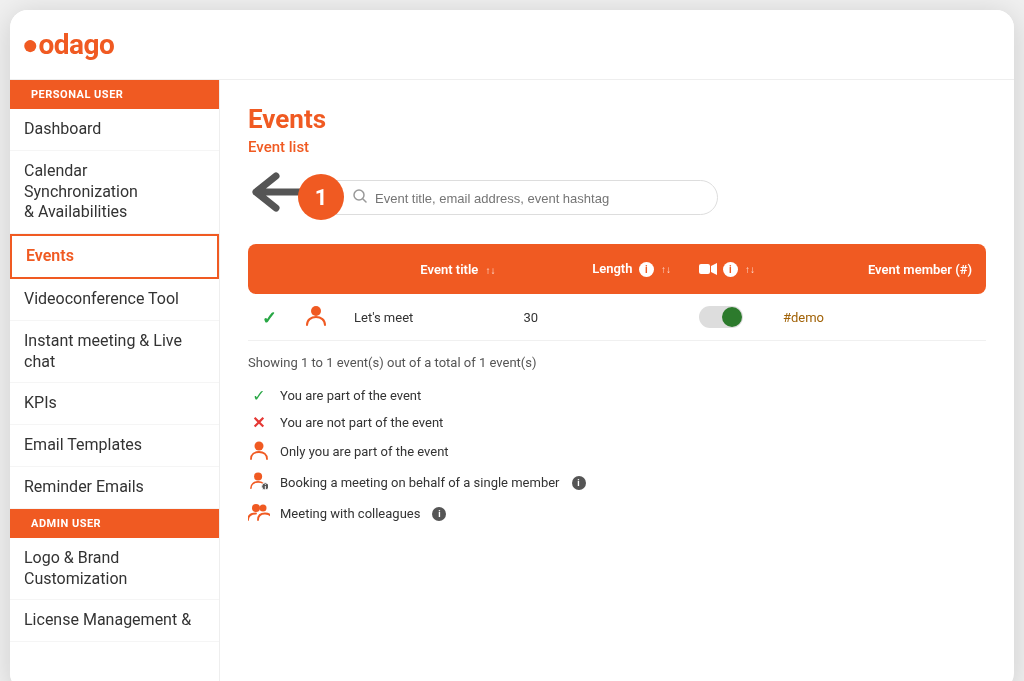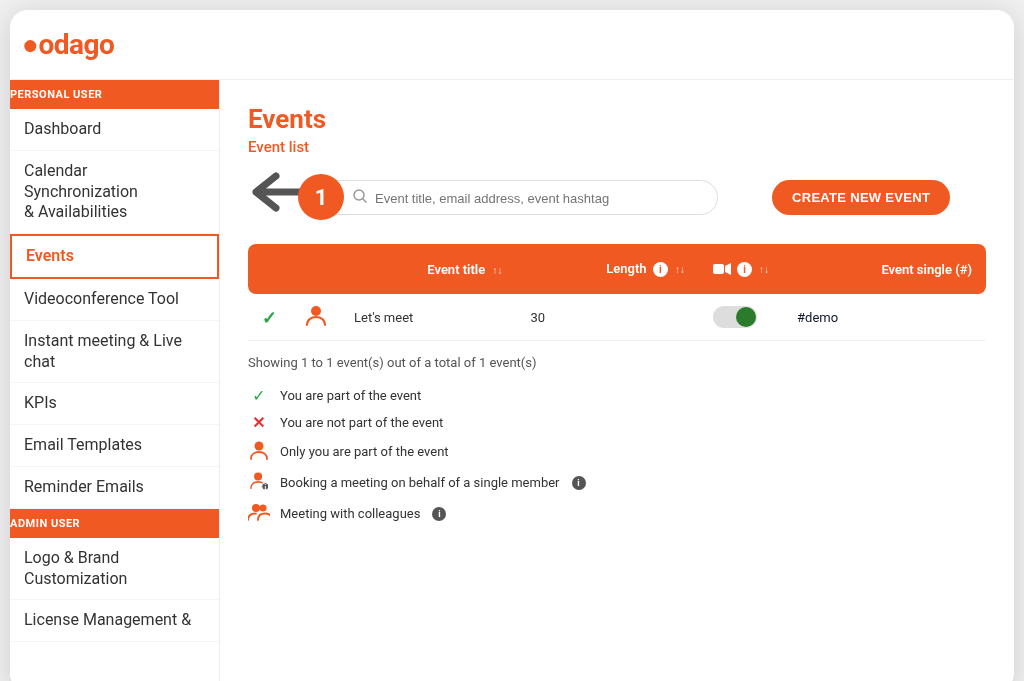--- a/index.html
+++ b/index.html
@@ -46,21 +46,21 @@
       background: white;
       border-right: 1px solid #eee;
       overflow-y: auto;
       flex-shrink: 0;
     }
     .sidebar-section-header {
       background: #f05a22;
       color: white;
       font-size: 11px;
       font-weight: 700;
-      padding: 8px 0;
+      padding: 8px 21px;
       text-transform: uppercase;
       letter-spacing: 0.5px;
     }
     .sidebar-item {
       padding: 10px 14px;
       font-size: 16px;
       color: #333;
       cursor: pointer;
       border-bottom: 1px solid #f5f5f5;
       line-height: 1.3;
@@ -227,21 +227,21 @@
     .toggle-knob {
       width: 20px;
       height: 20px;
       background: #2c7a2c;
       border-radius: 50%;
       position: absolute;
       top: 1px;
       right: 1px;
     }
     .hashtag-text {
-      color: #0f172a;
+      color: #a16207;
       font-size: 13px;
     }
     .showing-text {
       font-size: 13px;
       color: #555;
       margin-bottom: 16px;
     }
     .legend-area {
       display: flex;
       flex-direction: column;
@@ -330,21 +330,20 @@
             <span class="search-icon-svg">
               <svg width="14" height="14" viewBox="0 0 14 14" fill="none">
                 <circle cx="6" cy="6" r="5" stroke="#999" stroke-width="1.5"></circle>
                 <line x1="10" y1="10" x2="13" y2="13" stroke="#999" stroke-width="1.5" stroke-linecap="round"></line>
               </svg>
             </span>
             <input class="search-input" type="text" placeholder="Event title, email address, event hashtag" style="">
           </div>
         </div>
 
-        <button class="create-btn" style="margin-left:14px;">CREATE NEW EVENT</button>
       </div>
 
       <table class="events-table">
         <thead>
           <tr>
             <th style="width:44px;"></th>
             <th style="width:44px;"></th>
             <th>
               Event title
               <span class="sort-icon">↑↓</span>
@@ -357,21 +356,21 @@
             <th style="width:70px;">
               <div class="th-video">
                 <svg width="18" height="12" viewBox="0 0 18 12" fill="white">
                     <rect x="0" y="1" width="11" height="10" rx="2" fill="white"></rect>
                     <polygon points="12,3 18,0 18,12 12,9" fill="white"></polygon>
                   </svg>
                 <span class="info-icon">i</span>
                 <span class="sort-icon">↑↓</span>
               </div>
             </th>
-            <th>Event single (#)</th>
+            <th>Event member (#)</th>
           </tr>
         </thead>
         <tbody>
           <tr>
             <td>
               <span class="check-green">✓</span>
             </td>
             <td>
               <span class="user-icon-orange">
                 <svg width="20" height="22" viewBox="0 0 20 22" fill="none">

